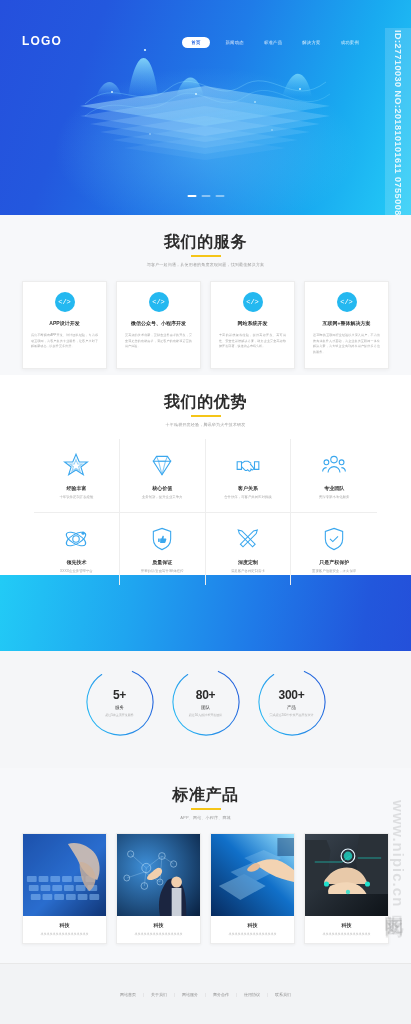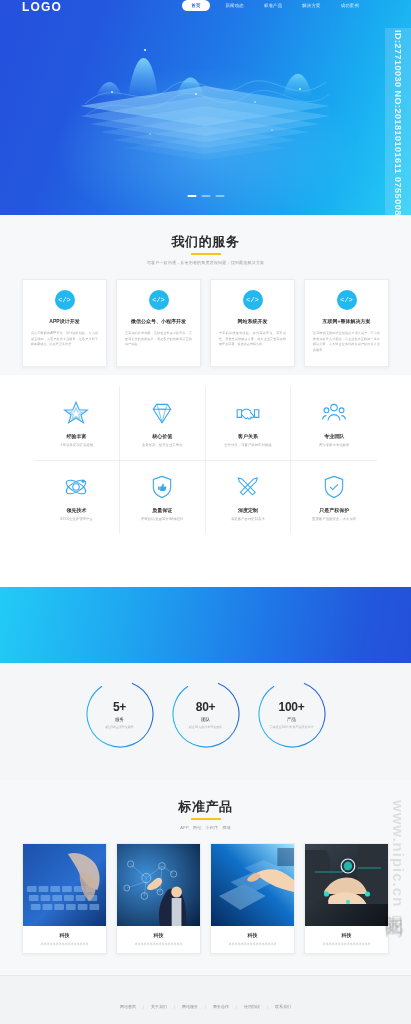--- a/index.html
+++ b/index.html
@@ -19,21 +19,21 @@
     overflow:hidden;
   }
   .hero-glow{
     position:absolute; left:50%; top:28%; width:330px; height:180px;
     transform:translateX(-50%);
     background:radial-gradient(ellipse at center,rgba(120,225,255,.35) 0%,rgba(120,225,255,0) 65%);
     pointer-events:none;
   }
   .topbar {
     position:absolute; top:0; left:0; right:0; height:48px;
-    display:flex; align-items:flex-start; padding:0 22px; z-index:5;
+    display:flex; align-items:flex-end; padding:0 22px; z-index:5;
   }
   .logo {
     color:#fff; font-weight:bold; font-size:12px; letter-spacing:1.2px;
   }
   .nav { margin-left:auto; display:flex; align-items:center; gap:12px; padding-right:26px;}
   .nav-item {
     color:rgba(255,255,255,.88); font-size:4.4px; letter-spacing:.2px;
     padding:2px 4px; white-space:nowrap;
   }
   .nav-item.active {
@@ -45,21 +45,21 @@
     position:absolute; left:50%; transform:translateX(-50%); bottom:18px;
     display:flex; gap:5px; z-index:4;
   }
   .dot { width:9px; height:2px; background:rgba(255,255,255,.45); border-radius:1px; }
   .dot.on { background:#ffffff; }
 
   
   .section { width:411px; position:relative; }
   .sec-head { text-align:center; padding-top:17px; }
   .sec-title {
-    font-size:13px; font-weight:bold; color:#2b2b2b; letter-spacing:.6px;
+    font-size:16px; font-weight:bold; color:#2b2b2b; letter-spacing:.6px;
     display:inline-block; position:relative; padding-bottom:4px;
   }
   .sec-title::after{
     content:""; position:absolute; left:50%; transform:translateX(-50%);
     bottom:0; width:30px; height:2px; background:#f5c518;
   }
   .sec-sub { font-size:4px; color:#9b9b9b; margin-top:5px; letter-spacing:.2px; }
 
   
   .services { background:#f7f8fa; height:160px; }
@@ -255,20 +255,24 @@
       </div>
       <div class="svc-card">
         <div class="svc-icon">&lt;/&gt;</div>
         <div class="svc-title">互联网+整体解决方案</div>
         <div class="svc-desc">近10年的互联网行业经验以及深入用户，不为传统实体提升人才基础，为企业提供互联网一体化解决方案，为大型企业实现跨界用户提供多方位的服务。</div>
       </div>
     </div>
   </div>
 
   <div class="section advantages">
+    <div class="sec-head">
+      <div class="sec-title">我们的优势</div>
+      <div class="sec-sub">十年精耕开发经验，腾讯华为火牛技术研发</div>
+    </div>
     <div class="adv-grid">
 
       <div class="adv-cell">
         <div class="adv-ico">
           <svg viewBox="0 0 24 24" fill="none" stroke="currentColor" stroke-width="1">
             <polygon points="12,2 15,9.2 22.5,9.2 16.5,13.8 18.8,21 12,16.6 5.2,21 7.5,13.8 1.5,9.2 9,9.2"></polygon>
             <polygon points="12,7 13.6,11 17.8,11 14.4,13.6 15.7,17.6 12,15.2 8.3,17.6 9.6,13.6 6.2,11 10.4,11" opacity=".5"></polygon>
           </svg>
         </div>
         <div class="adv-title">经验丰富</div>
@@ -393,21 +397,21 @@
         <div class="stat-num">80+</div>
         <div class="stat-label">团队</div>
         <div class="stat-desc">超过50人的技术开发团队</div>
       </div>
 
 
       <div class="stat">
         <svg viewBox="0 0 72 72">
           <circle cx="36" cy="36" r="33" fill="none" stroke="url(#g1)" stroke-width="1.1" stroke-linecap="round" stroke-dasharray="175 32" transform="rotate(-68 36 36)"></circle>
         </svg>
-        <div class="stat-num">100+</div>
+        <div class="stat-num">300+</div>
         <div class="stat-label">产品</div>
         <div class="stat-desc">完成超过200个软件产品开发设计</div>
       </div>
 
     </div>
   </div>
 
   <div class="section objects">
     <div class="sec-head">
       <div class="sec-title">标准产品</div>

